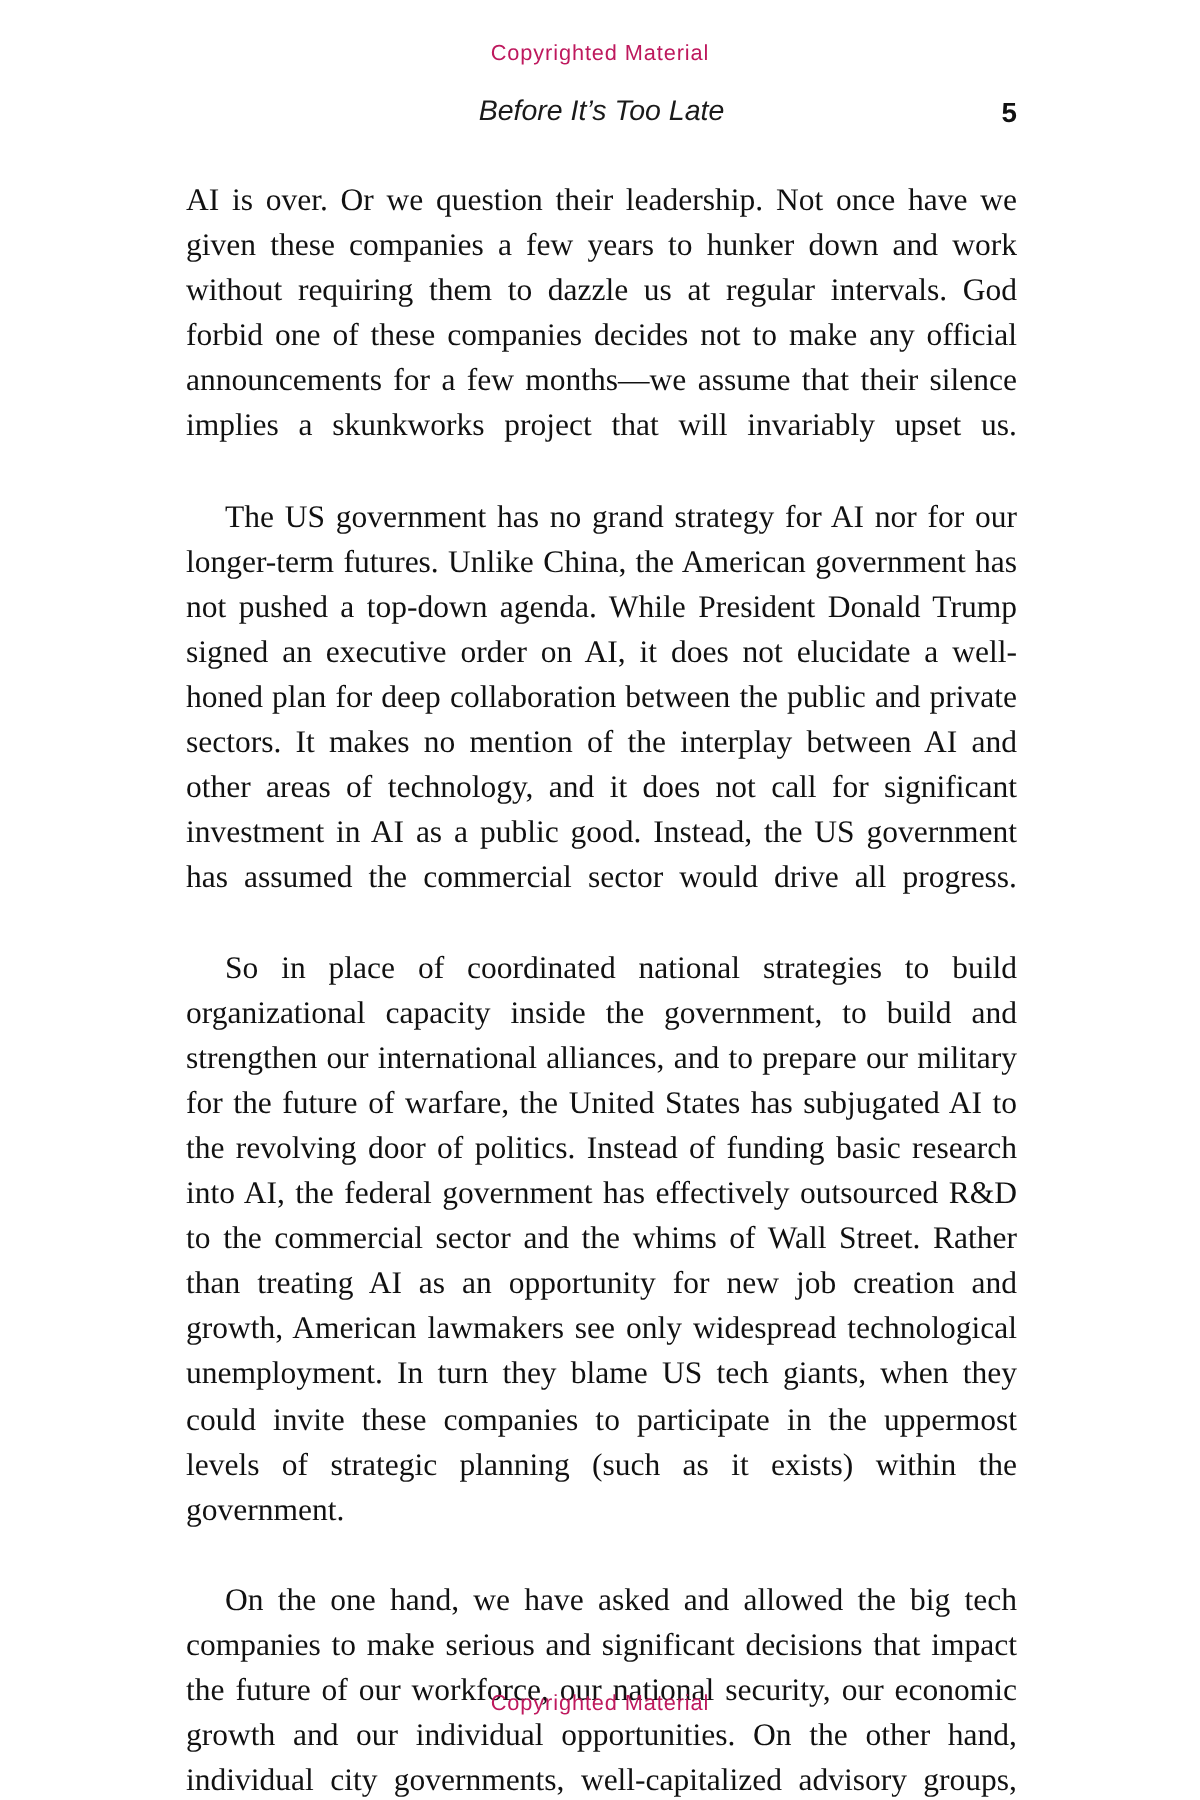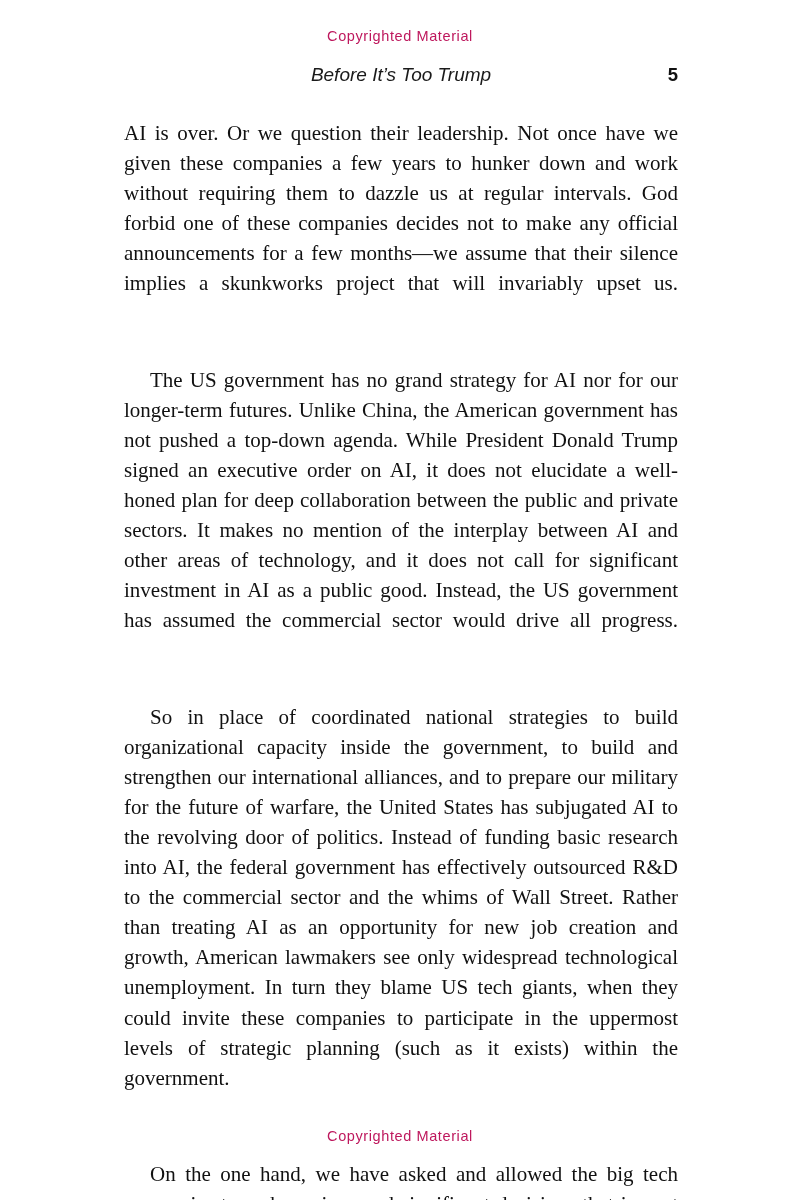--- a/index.html
+++ b/index.html
@@ -78,38 +78,37 @@
     margin: 0;
     font-size: 21px;
     line-height: 30.1px;
     text-align: justify;
     text-justify: inter-word;
     hyphens: manual;
     color: #111111;
   }
   .para + .para {
     text-indent: 26px;
-    margin-top: 36px;
   }
   
   .para::after {
     content: "";
     display: inline-block;
     width: 100%;
   }
 </style>
 </head>
 <body>
 
 <div class="page">
 
   <div class="watermark watermark-top">Copyrighted Material</div>
 
   <div class="running-head">
-    <div class="running-title">Before It’s Too Trump</div>
+    <div class="running-title">Before It’s Too Late</div>
     <div class="folio">5</div>
   </div>
 
   <div class="textblock">
     <p class="para">AI is over. Or we question their leadership. Not once have we given these companies a few years to hunker down and work without requir­ing them to dazzle us at regular intervals. God forbid one of these companies decides not to make any official announcements for a few months—we assume that their silence implies a skunkworks project that will invariably upset us.</p>
     <p class="para">The US government has no grand strategy for AI nor for our longer-term futures. Unlike China, the American government has not pushed a top-down agenda. While President Donald Trump signed an executive order on AI, it does not elucidate a well-honed plan for deep collaboration between the public and private sectors. It makes no mention of the interplay between AI and other areas of technology, and it does not call for significant investment in AI as a public good. Instead, the US government has assumed the commercial sector would drive all progress.</p>
     <p class="para">So in place of coordinated national strategies to build organiza­tional capacity inside the government, to build and strengthen our international alliances, and to prepare our military for the future of warfare, the United States has subjugated AI to the revolving door of politics. Instead of funding basic research into AI, the federal govern­ment has effectively outsourced R&amp;D to the commercial sector and the whims of Wall Street. Rather than treating AI as an opportunity for new job creation and growth, American lawmakers see only wide­spread technological unemployment. In turn they blame US tech giants, when they could invite these companies to participate in the uppermost levels of strategic planning (such as it exists) within the government.</p>
     <p class="para">On the one hand, we have asked and allowed the big tech compa­nies to make serious and significant decisions that impact the future of our workforce, our national security, our economic growth and our individual opportunities. On the other hand, individual city govern­ments, well-capitalized advisory groups, and presidential candidates</p>
   </div>
 

